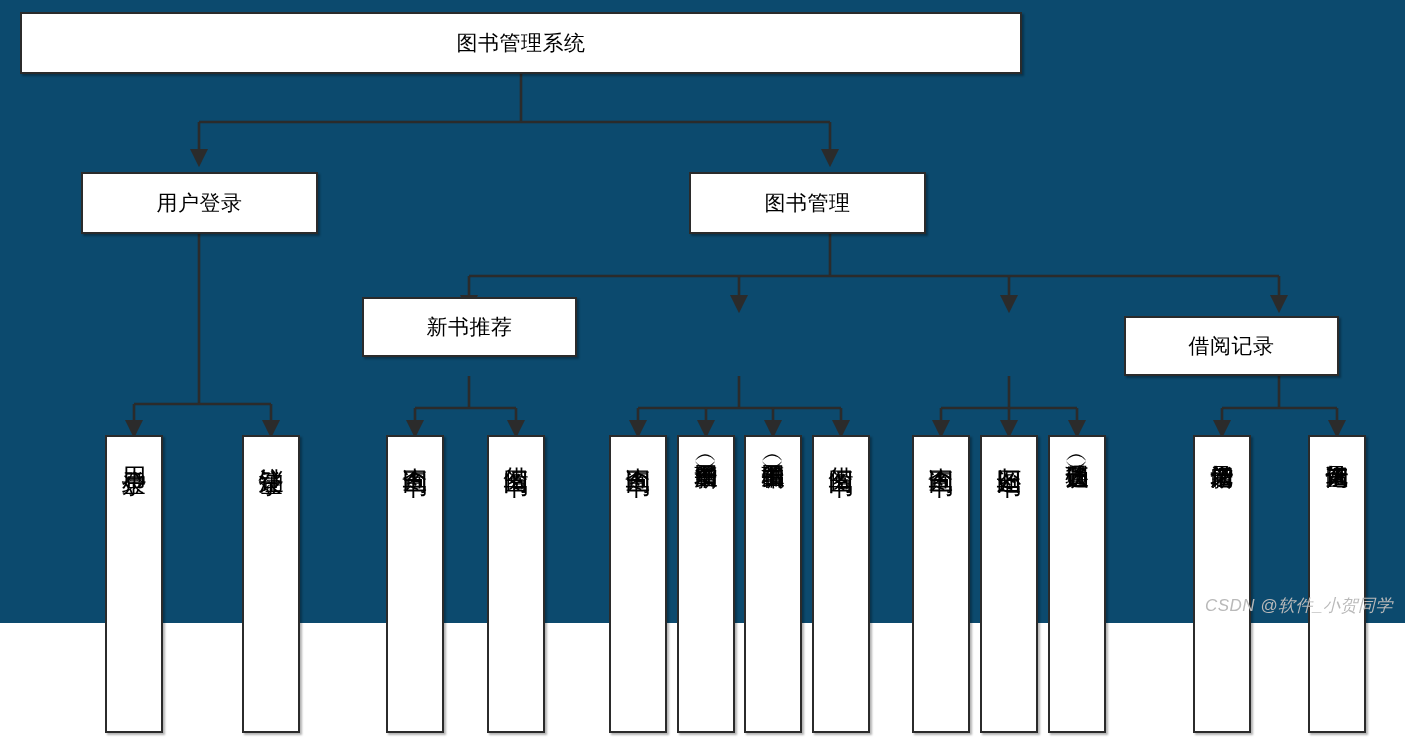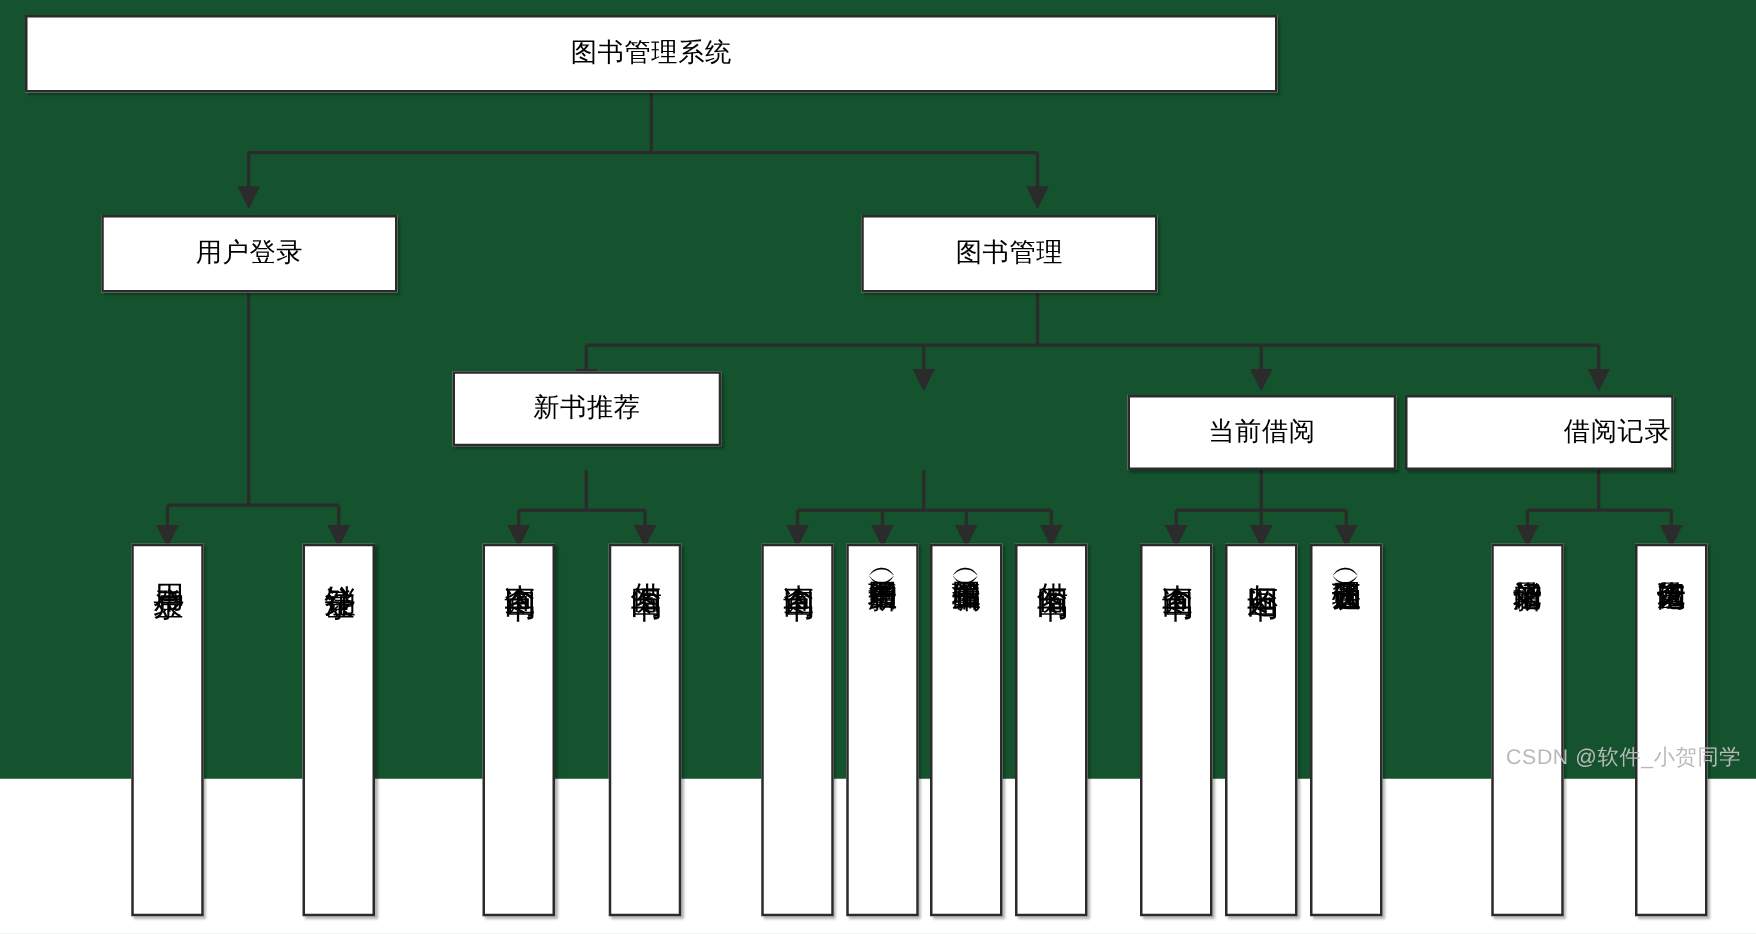--- a/index.html
+++ b/index.html
@@ -10,21 +10,21 @@
   body {
     width: 1405px;
     height: 747px;
     font-family: "Liberation Sans", "DejaVu Sans", sans-serif;
     overflow: hidden;
   }
   #diagram-root {
     position: relative;
     width: 1405px;
     height: 623px;
-    background: #14532d;
+    background: #0c4a6e;
   }
   svg.edges {
     position: absolute;
     left: 0;
     top: 0;
     width: 1405px;
     height: 747px;
   }
   .node {
     position: absolute;
@@ -68,20 +68,21 @@
   .watermark {
     position: absolute;
     right: 12px;
     bottom: 6px;
     font-size: 17px;
     color: #b9b9b9;
     letter-spacing: 0.5px;
     z-index: 9;
     white-space: nowrap;
     font-family: "Liberation Sans", "DejaVu Sans", sans-serif;
+    font-style: italic;
   }
 </style>
 </head>
 <body>
 
 <div id="diagram-root">
 
   <svg class="edges" viewBox="0 0 1405 747" xmlns="http://www.w3.org/2000/svg">
     <defs>
       <marker id="arrow" viewBox="0 0 12 12" refX="6" refY="6" markerWidth="7" markerHeight="7" orient="auto-start-reverse">
@@ -142,25 +143,22 @@
 
   <div class="node horizontal" style="left:689px; top:172px; width:237px; height:62px;">
     <span class="label">图书管理</span>
   </div>
 
   <div class="node horizontal" style="left:362px; top:297px; width:215px; height:60px;">
     <span class="label">新书推荐</span>
   </div>
 
 
-  <div class="node horizontal" style="left:902px; top:316px; width:215px; height:60px;">
-    <span class="label">当前借阅</span>
-  </div>
-
-  <div class="node horizontal" style="left:1124px; top:316px; width:215px; height:60px;justify-content:flex-end;">
+
+  <div class="node horizontal" style="left:1124px; top:316px; width:215px; height:60px;">
     <span class="label">借阅记录</span>
   </div>
 
   <div class="node vertical" style="left:105px; top:435px; width:58px; height:298px;">
     <span class="label">用户登录</span>
   </div>
 
   <div class="node vertical" style="left:242px; top:435px; width:58px; height:298px;">
     <span class="label">注销登录</span>
   </div>

